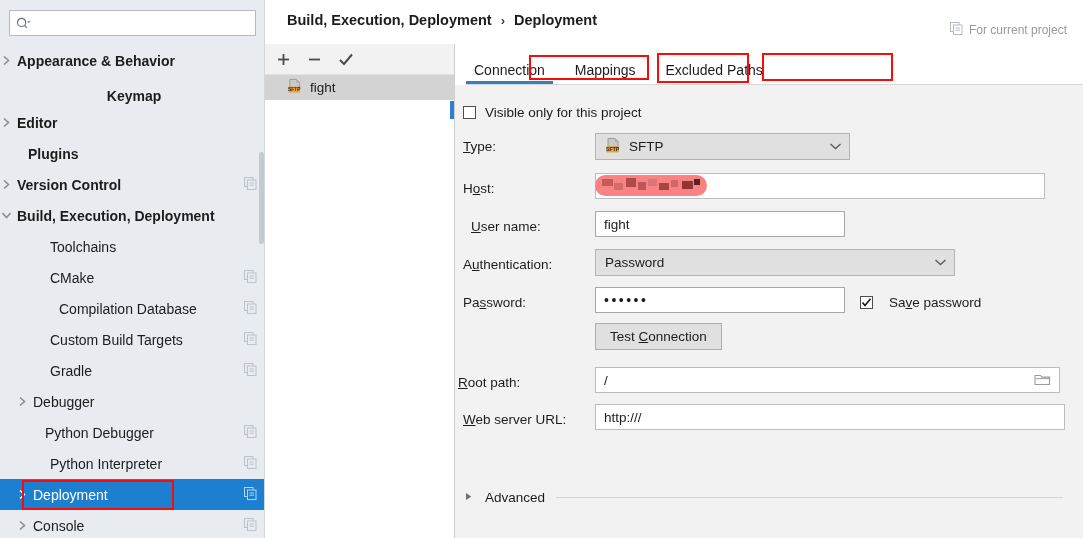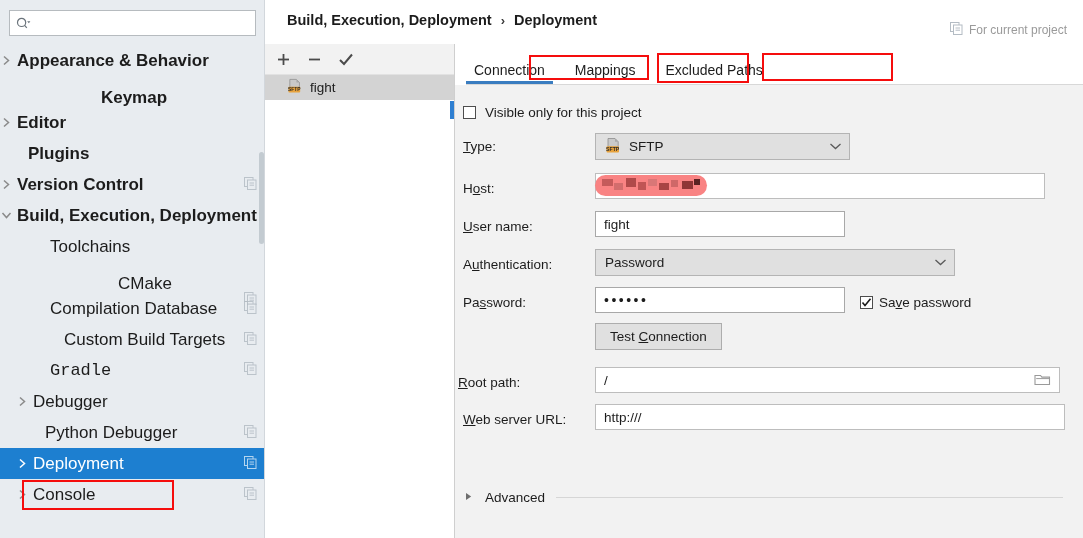--- a/index.html
+++ b/index.html
@@ -43,21 +43,21 @@
     white-space: nowrap;
   }
   .tree-row.sel { background: #1d7fd0; }
   .tree-row.sel .tlabel { color: #ffffff; }
   .arrow {
     width: 13px; height: 13px;
     flex: 0 0 13px;
     display: flex; align-items: center; justify-content: center;
     margin-right: 4px;
   }
-  .tlabel { font-size: 17px; line-height: 1; }
+  .tlabel { font-size: 14px; line-height: 1; }
   .tlabel.bold { font-weight: bold; }
   .copyico { margin-left: auto; opacity: .85; }
   .sb-scroll {
     position: absolute; right: 1px; top: 152px;
     width: 5px; height: 92px;
     background: #c3cbd1; border-radius: 3px;
   }
   .sb-divider {
     position: absolute; right: 0; top: 0; bottom: 0;
     width: 1px; background: #d2d7dc;
@@ -261,71 +261,81 @@
             <svg width="11" height="9" viewBox="0 0 11 9">
               <polyline points="1.5,2 5.5,6.5 9.5,2" fill="none" stroke="#8a8a8a" stroke-width="1.5"></polyline>
             </svg>
           </span>
           <span class="tlabel bold">Build, Execution, Deployment</span>
         </div>
         <div class="tree-row" style="padding-left: 33px;">
           <span class="arrow"></span>
           <span class="tlabel">Toolchains</span>
         </div>
-        <div class="tree-row" style="padding-left: 33px; flex-direction: column;">
+        <div class="tree-row" style="padding-left: 33px;">
           <span class="arrow"></span>
           <span class="tlabel">CMake</span>
           <span class="copyico"><svg width="13" height="13" viewBox="0 0 13 13">
               <rect x="0.5" y="0.5" width="8.5" height="9" fill="none" stroke="#b4bcc4" stroke-width="1"></rect>
               <rect x="3.5" y="3" width="8.5" height="9.5" fill="#e8ecf0" stroke="#b4bcc4" stroke-width="1"></rect>
               <line x1="5.5" y1="6" x2="10" y2="6" stroke="#b4bcc4" stroke-width="1"></line>
               <line x1="5.5" y1="8.2" x2="10" y2="8.2" stroke="#b4bcc4" stroke-width="1"></line>
             </svg></span>
         </div>
+        <div class="tree-row" style="padding-left: 33px; gap: 9px;">
+          <span class="arrow"></span>
+          <span class="tlabel">Compilation Database</span>
+          <span class="copyico"><svg width="13" height="13" viewBox="0 0 13 13">
+              <rect x="0.5" y="0.5" width="8.5" height="9" fill="none" stroke="#b4bcc4" stroke-width="1"></rect>
+              <rect x="3.5" y="3" width="8.5" height="9.5" fill="#e8ecf0" stroke="#b4bcc4" stroke-width="1"></rect>
+              <line x1="5.5" y1="6" x2="10" y2="6" stroke="#b4bcc4" stroke-width="1"></line>
+              <line x1="5.5" y1="8.2" x2="10" y2="8.2" stroke="#b4bcc4" stroke-width="1"></line>
+            </svg></span>
+        </div>
+        <div class="tree-row" style="padding-left: 33px; text-align: center;">
+          <span class="arrow"></span>
+          <span class="tlabel">Custom Build Targets</span>
+          <span class="copyico"><svg width="13" height="13" viewBox="0 0 13 13">
+              <rect x="0.5" y="0.5" width="8.5" height="9" fill="none" stroke="#b4bcc4" stroke-width="1"></rect>
+              <rect x="3.5" y="3" width="8.5" height="9.5" fill="#e8ecf0" stroke="#b4bcc4" stroke-width="1"></rect>
+              <line x1="5.5" y1="6" x2="10" y2="6" stroke="#b4bcc4" stroke-width="1"></line>
+              <line x1="5.5" y1="8.2" x2="10" y2="8.2" stroke="#b4bcc4" stroke-width="1"></line>
+            </svg></span>
+        </div>
         <div class="tree-row" style="padding-left: 33px;">
-          <span class="arrow"></span>
-          <span class="tlabel">Compilation Database</span>
-          <span class="copyico"><svg width="13" height="13" viewBox="0 0 13 13">
-              <rect x="0.5" y="0.5" width="8.5" height="9" fill="none" stroke="#b4bcc4" stroke-width="1"></rect>
-              <rect x="3.5" y="3" width="8.5" height="9.5" fill="#e8ecf0" stroke="#b4bcc4" stroke-width="1"></rect>
-              <line x1="5.5" y1="6" x2="10" y2="6" stroke="#b4bcc4" stroke-width="1"></line>
-              <line x1="5.5" y1="8.2" x2="10" y2="8.2" stroke="#b4bcc4" stroke-width="1"></line>
-            </svg></span>
-        </div>
-        <div class="tree-row" style="padding-left: 47px; text-align: center;">
-          <span class="arrow"></span>
-          <span class="tlabel">Custom Build Targets</span>
-          <span class="copyico"><svg width="13" height="13" viewBox="0 0 13 13">
-              <rect x="0.5" y="0.5" width="8.5" height="9" fill="none" stroke="#b4bcc4" stroke-width="1"></rect>
-              <rect x="3.5" y="3" width="8.5" height="9.5" fill="#e8ecf0" stroke="#b4bcc4" stroke-width="1"></rect>
-              <line x1="5.5" y1="6" x2="10" y2="6" stroke="#b4bcc4" stroke-width="1"></line>
-              <line x1="5.5" y1="8.2" x2="10" y2="8.2" stroke="#b4bcc4" stroke-width="1"></line>
-            </svg></span>
-        </div>
-        <div class="tree-row" style="padding-left: 33px; font-family: Liberation Mono, monospace;">
           <span class="arrow"></span>
           <span class="tlabel">Gradle</span>
           <span class="copyico"><svg width="13" height="13" viewBox="0 0 13 13">
               <rect x="0.5" y="0.5" width="8.5" height="9" fill="none" stroke="#b4bcc4" stroke-width="1"></rect>
               <rect x="3.5" y="3" width="8.5" height="9.5" fill="#e8ecf0" stroke="#b4bcc4" stroke-width="1"></rect>
               <line x1="5.5" y1="6" x2="10" y2="6" stroke="#b4bcc4" stroke-width="1"></line>
               <line x1="5.5" y1="8.2" x2="10" y2="8.2" stroke="#b4bcc4" stroke-width="1"></line>
             </svg></span>
         </div>
         <div class="tree-row" style="padding-left: 16px;">
           <span class="arrow">
             <svg width="9" height="11" viewBox="0 0 9 11">
               <polyline points="2,1.5 6.5,5.5 2,9.5" fill="none" stroke="#8a8a8a" stroke-width="1.5"></polyline>
             </svg>
           </span>
           <span class="tlabel">Debugger</span>
         </div>
         <div class="tree-row" style="padding-left: 28px;">
           <span class="arrow"></span>
           <span class="tlabel">Python Debugger</span>
+          <span class="copyico"><svg width="13" height="13" viewBox="0 0 13 13">
+              <rect x="0.5" y="0.5" width="8.5" height="9" fill="none" stroke="#b4bcc4" stroke-width="1"></rect>
+              <rect x="3.5" y="3" width="8.5" height="9.5" fill="#e8ecf0" stroke="#b4bcc4" stroke-width="1"></rect>
+              <line x1="5.5" y1="6" x2="10" y2="6" stroke="#b4bcc4" stroke-width="1"></line>
+              <line x1="5.5" y1="8.2" x2="10" y2="8.2" stroke="#b4bcc4" stroke-width="1"></line>
+            </svg></span>
+        </div>
+        <div class="tree-row" style="padding-left: 33px;">
+          <span class="arrow"></span>
+          <span class="tlabel">Python Interpreter</span>
           <span class="copyico"><svg width="13" height="13" viewBox="0 0 13 13">
               <rect x="0.5" y="0.5" width="8.5" height="9" fill="none" stroke="#b4bcc4" stroke-width="1"></rect>
               <rect x="3.5" y="3" width="8.5" height="9.5" fill="#e8ecf0" stroke="#b4bcc4" stroke-width="1"></rect>
               <line x1="5.5" y1="6" x2="10" y2="6" stroke="#b4bcc4" stroke-width="1"></line>
               <line x1="5.5" y1="8.2" x2="10" y2="8.2" stroke="#b4bcc4" stroke-width="1"></line>
             </svg></span>
         </div>
         <div class="tree-row sel" style="padding-left: 16px;">
           <span class="arrow">
             <svg width="9" height="11" viewBox="0 0 9 11">
@@ -470,21 +480,21 @@
           <div class="mosaic" style="left:31px; top:3px;  width:10px; height:9px;  background:#b04a4a;"></div>
           <div class="mosaic" style="left:43px; top:7px;  width:8px;  height:8px;  background:#c05555;"></div>
           <div class="mosaic" style="left:53px; top:4px;  width:9px;  height:7px;  background:#d97777;"></div>
           <div class="mosaic" style="left:64px; top:8px;  width:10px; height:7px;  background:#a84444;"></div>
           <div class="mosaic" style="left:76px; top:5px;  width:7px;  height:7px;  background:#cf6868;"></div>
           <div class="mosaic" style="left:87px; top:6px;  width:11px; height:8px;  background:#8e3636;"></div>
           <div class="mosaic" style="left:99px; top:4px;  width:6px;  height:6px;  background:#5a2323;"></div>
         </div>
       </div>
 
-      <div class="row" style="left:8px; top:134px;align-items:center;">
+      <div class="row" style="left:16px; top:134px;align-items:center;">
         <span class="lab"><u>U</u>ser name:</span>
       </div>
       <div class="txt" style="position:absolute; left:140px; top:126px; width:250px;">
         <span>fight</span>
       </div>
 
       <div class="row" style="left:8px; top:172px;">
         <span class="lab">A<u>u</u>thentication:</span>
       </div>
       <div class="combo" style="position:absolute; left:140px; top:164px; width:360px;">
@@ -495,21 +505,21 @@
           </svg>
         </span>
       </div>
 
       <div class="row" style="left:8px; top:210px;">
         <span class="lab">Pa<u>s</u>sword:</span>
       </div>
       <div class="txt" style="position:absolute; left:140px; top:202px; width:250px;">
         <span class="dots">••••••</span>
       </div>
-      <div class="row" style="left:405px; top:210px; gap:6px;">
+      <div class="row" style="left:405px; top:210px; gap:16px;">
         <span class="cbox checked" id="cb-savepw">
           <svg class="tick" width="11" height="11" viewBox="0 0 11 11">
             <polyline points="1.5,5.5 4,8.5 9.5,1.8" fill="none" stroke="#1c1c1c" stroke-width="1.6"></polyline>
           </svg>
         </span>
         <span class="lab">Sa<u>v</u>e password</span>
       </div>
 
       <div class="btn" style="position:absolute; left:140px; top:238px;">
         <span>Test <u>C</u>onnection</span>

